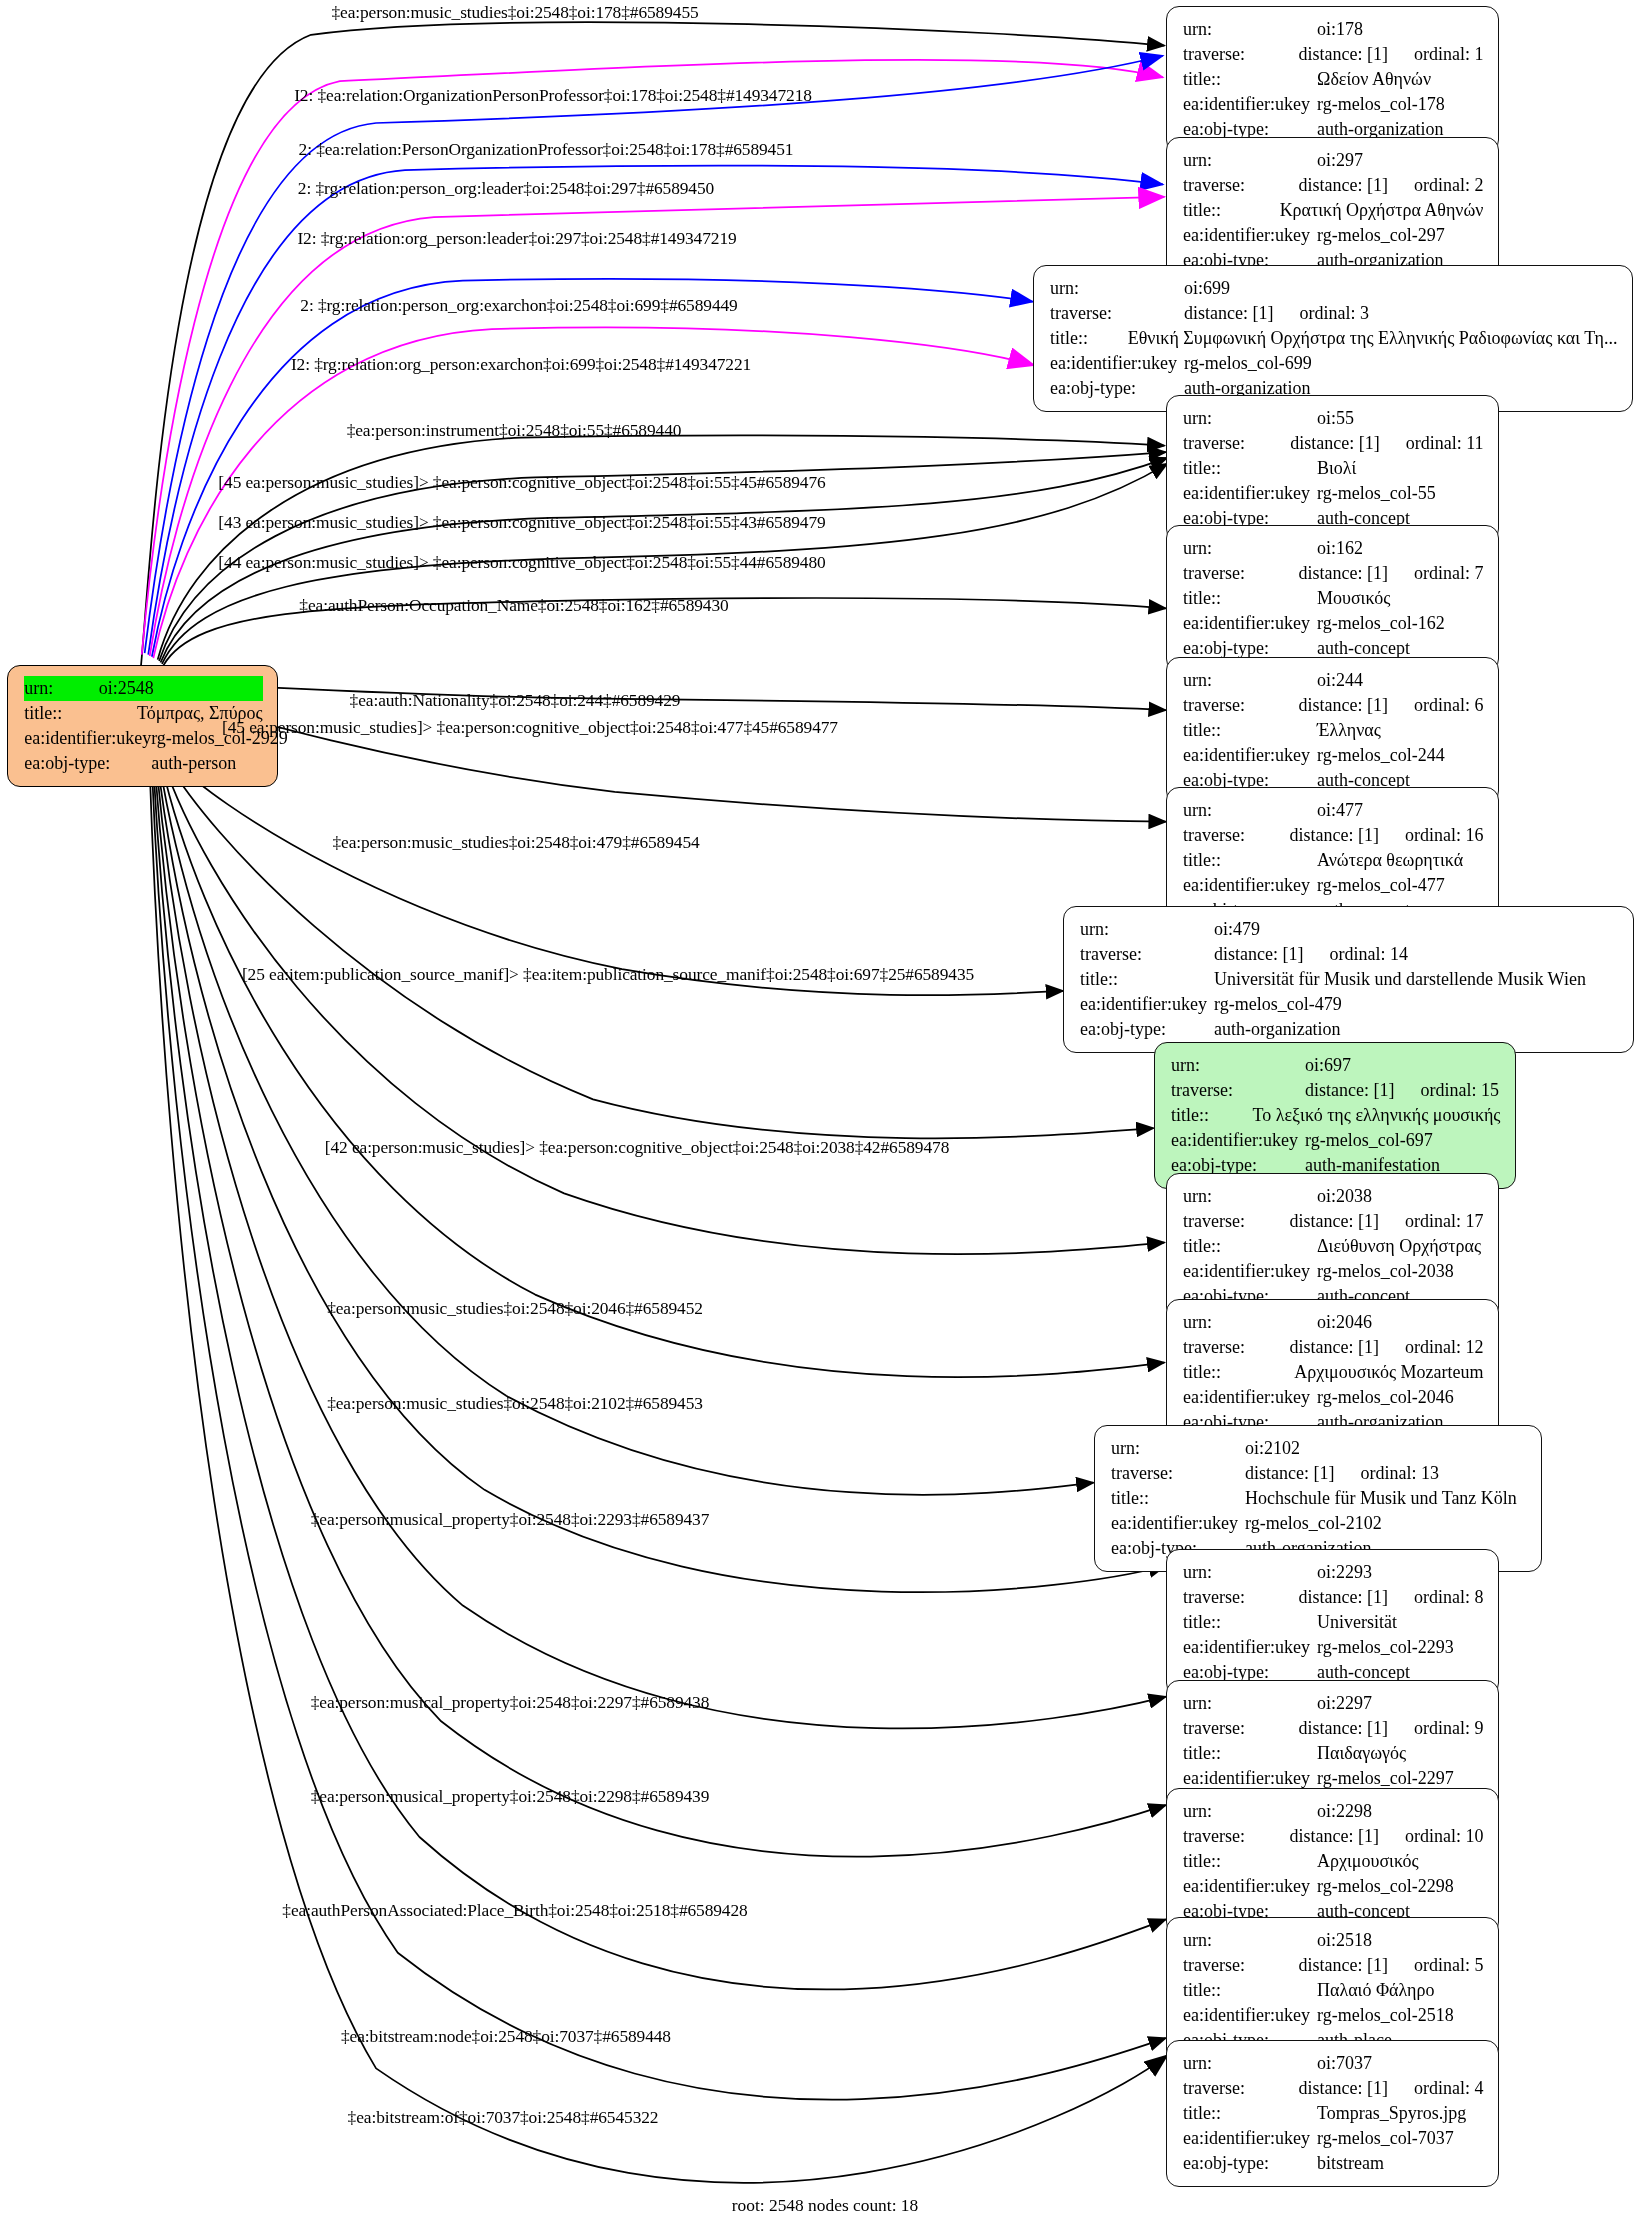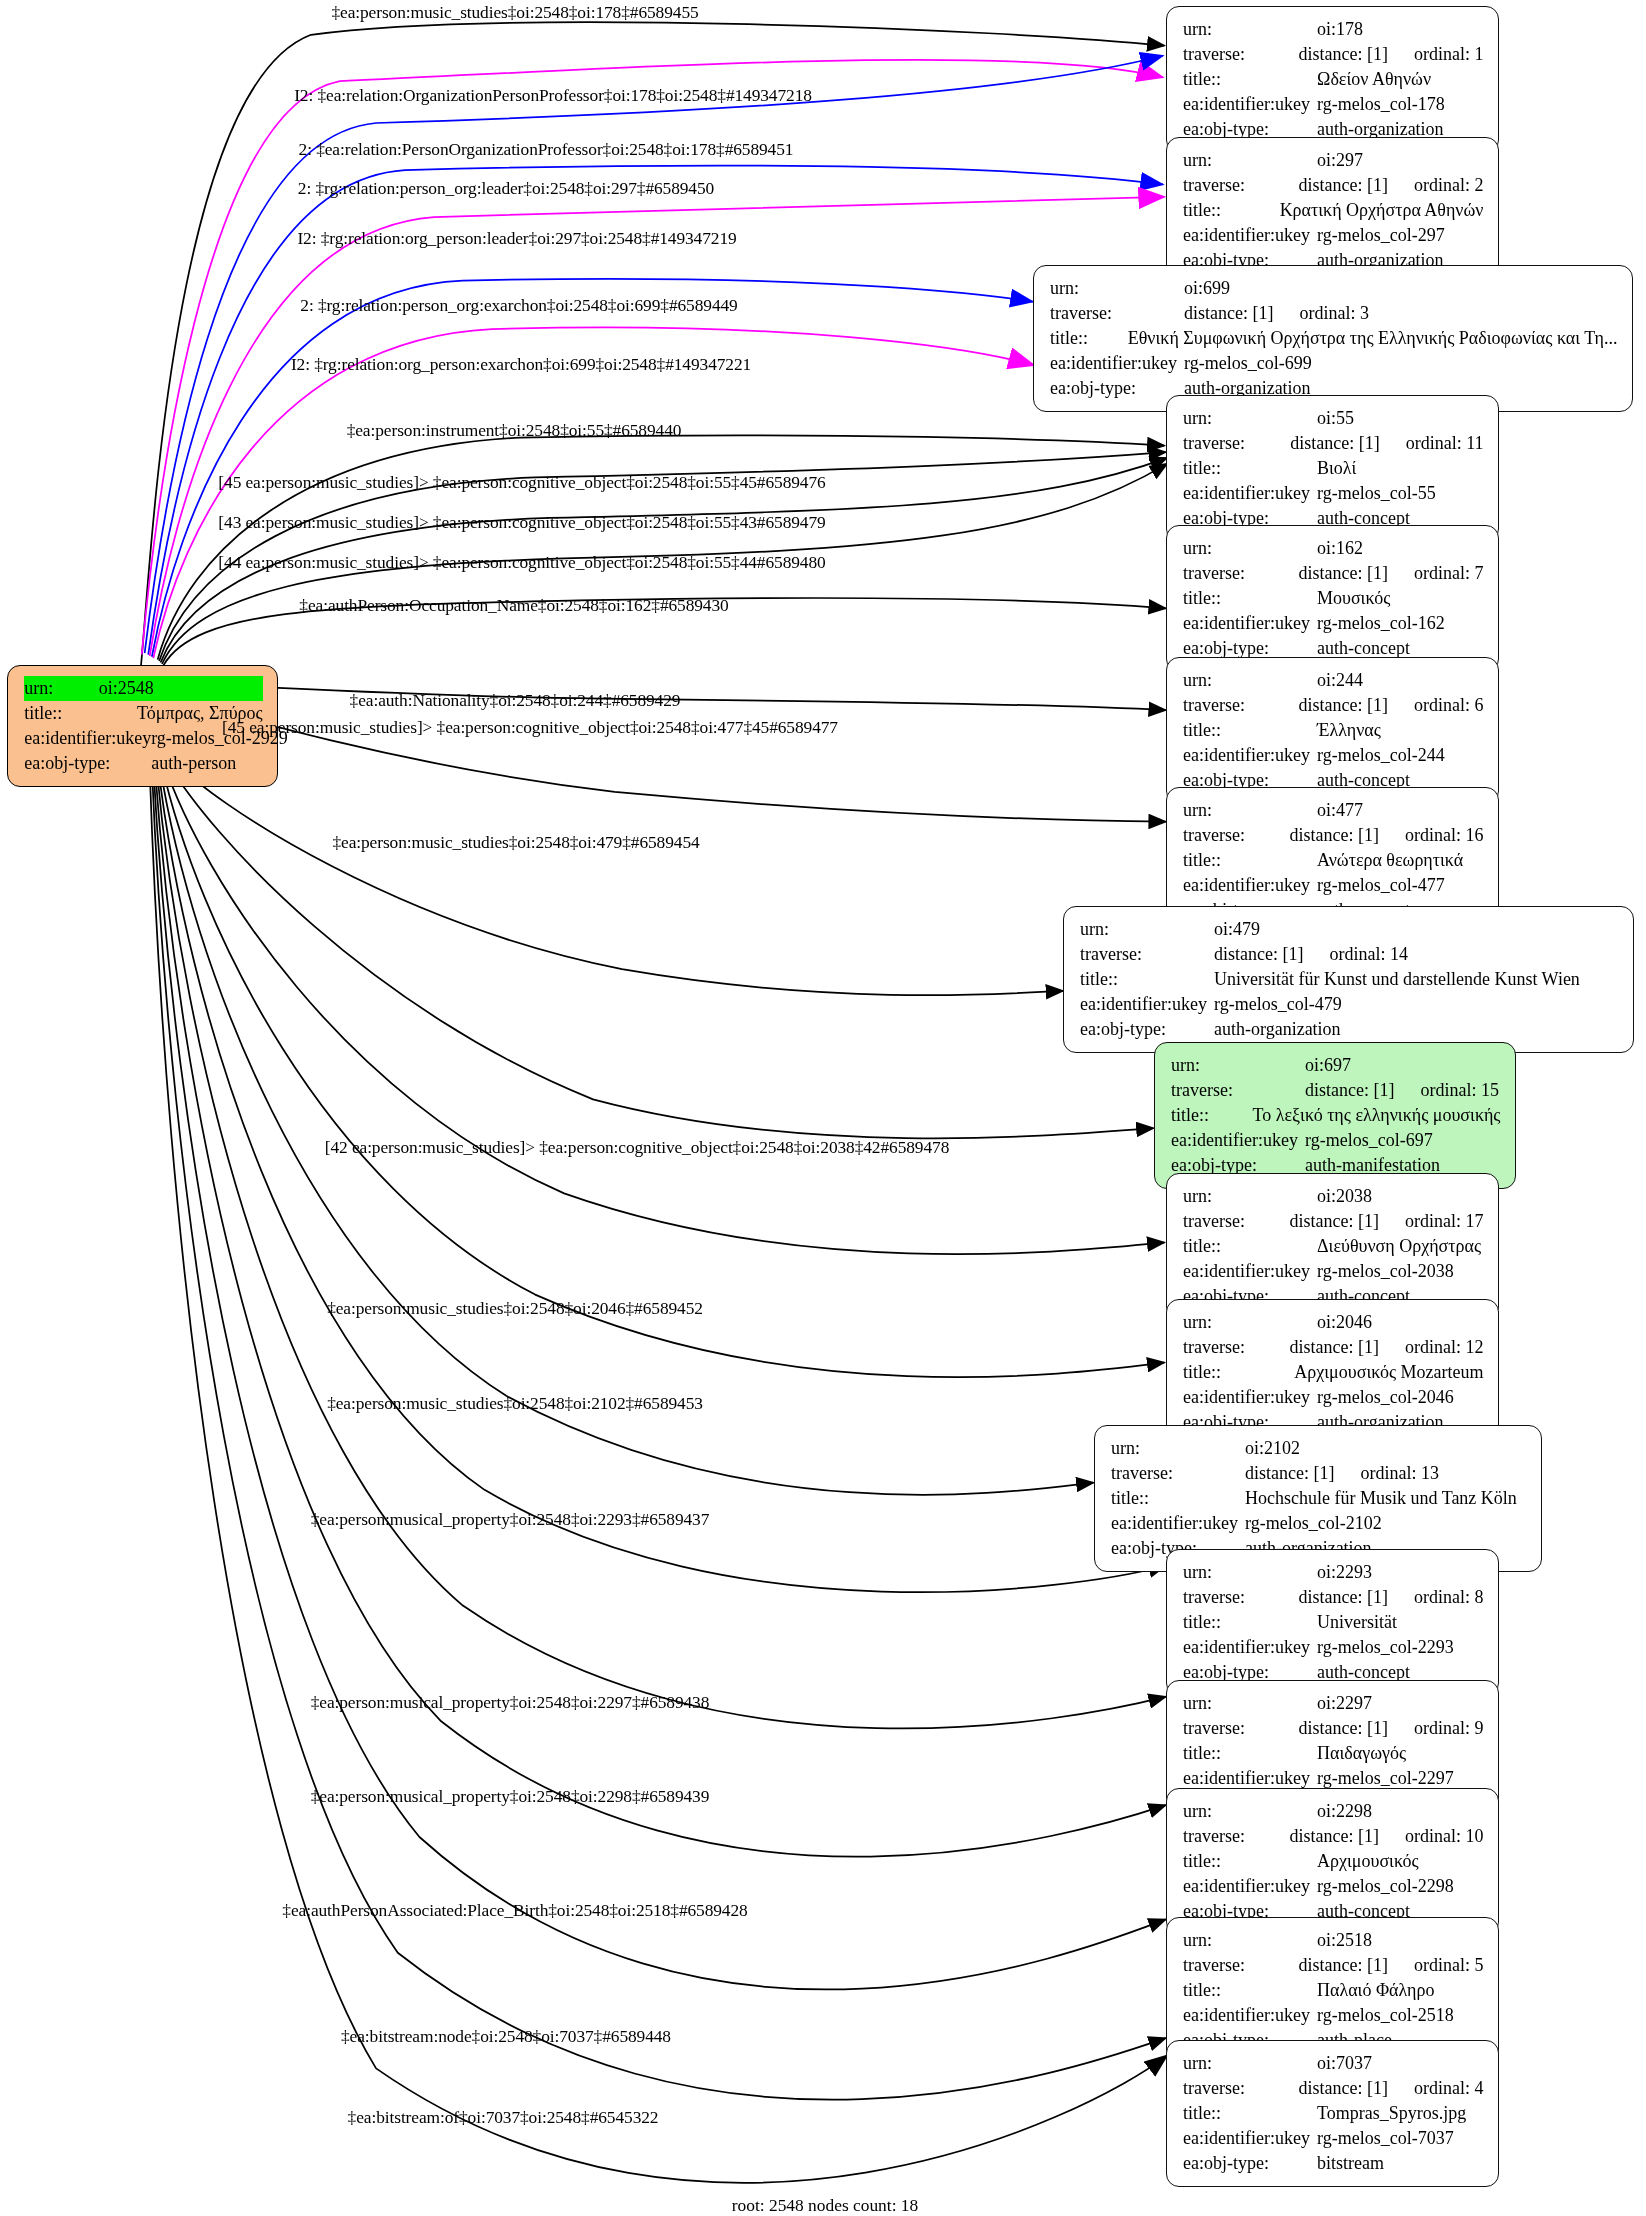--- a/index.html
+++ b/index.html
@@ -293,21 +293,21 @@
         <span class="k" style="width:134px">urn:</span>
         <span class="v">oi:479</span>
       </div>
     <div class="row trav">
         <span class="k" style="width:134px">traverse:</span>
         <span class="d">distance: [1]</span>
         <span class="o">ordinal: 14</span>
       </div>
     <div class="row">
         <span class="k" style="width:134px">title::</span>
-        <span class="v">Universität für Kunst und darstellende Kunst Wien</span>
+        <span class="v">Universität für Musik und darstellende Musik Wien</span>
       </div>
     <div class="row">
         <span class="k" style="width:134px">ea:identifier:ukey</span>
         <span class="v">rg-melos_col-479</span>
       </div>
     <div class="row">
         <span class="k" style="width:134px">ea:obj-type:</span>
         <span class="v">auth-organization</span>
       </div>
   </div>
@@ -537,20 +537,21 @@
   <div class="elabel" style="left:521px;top:364px;">I2: ‡rg:relation:org_person:exarchon‡oi:699‡oi:2548‡#149347221</div>
 
   <div class="elabel" style="left:514px;top:430px;">‡ea:person:instrument‡oi:2548‡oi:55‡#6589440</div>
   <div class="elabel" style="left:522px;top:482px;">[45 ea:person:music_studies]&gt; ‡ea:person:cognitive_object‡oi:2548‡oi:55‡45#6589476</div>
   <div class="elabel" style="left:522px;top:522px;">[43 ea:person:music_studies]&gt; ‡ea:person:cognitive_object‡oi:2548‡oi:55‡43#6589479</div>
   <div class="elabel" style="left:522px;top:562px;">[44 ea:person:music_studies]&gt; ‡ea:person:cognitive_object‡oi:2548‡oi:55‡44#6589480</div>
   <div class="elabel" style="left:514px;top:605px;">‡ea:authPerson:Occupation_Name‡oi:2548‡oi:162‡#6589430</div>
   <div class="elabel" style="left:515px;top:700px;">‡ea:auth:Nationality‡oi:2548‡oi:244‡#6589429</div>
   <div class="elabel" style="left:530px;top:727px;">[45 ea:person:music_studies]&gt; ‡ea:person:cognitive_object‡oi:2548‡oi:477‡45#6589477</div>
   <div class="elabel" style="left:516px;top:814px;margin-top:28px;">‡ea:person:music_studies‡oi:2548‡oi:479‡#6589454</div>
+  <div class="elabel" style="left:608px;top:974px;">[25 ea:item:publication_source_manif]&gt; ‡ea:item:publication_source_manif‡oi:2548‡oi:697‡25#6589435</div>
   <div class="elabel" style="left:637px;top:1147px;">[42 ea:person:music_studies]&gt; ‡ea:person:cognitive_object‡oi:2548‡oi:2038‡42#6589478</div>
   <div class="elabel" style="left:515px;top:1308px;">‡ea:person:music_studies‡oi:2548‡oi:2046‡#6589452</div>
   <div class="elabel" style="left:515px;top:1403px;">‡ea:person:music_studies‡oi:2548‡oi:2102‡#6589453</div>
   <div class="elabel" style="left:510px;top:1519px;">‡ea:person:musical_property‡oi:2548‡oi:2293‡#6589437</div>
   <div class="elabel" style="left:510px;top:1702px;">‡ea:person:musical_property‡oi:2548‡oi:2297‡#6589438</div>
   <div class="elabel" style="left:510px;top:1796px;">‡ea:person:musical_property‡oi:2548‡oi:2298‡#6589439</div>
   <div class="elabel" style="left:515px;top:1910px;">‡ea:authPersonAssociated:Place_Birth‡oi:2548‡oi:2518‡#6589428</div>
   <div class="elabel" style="left:506px;top:2036px;">‡ea:bitstream:node‡oi:2548‡oi:7037‡#6589448</div>
   <div class="elabel" style="left:503px;top:2117px;">‡ea:bitstream:of‡oi:7037‡oi:2548‡#6545322</div>
 

